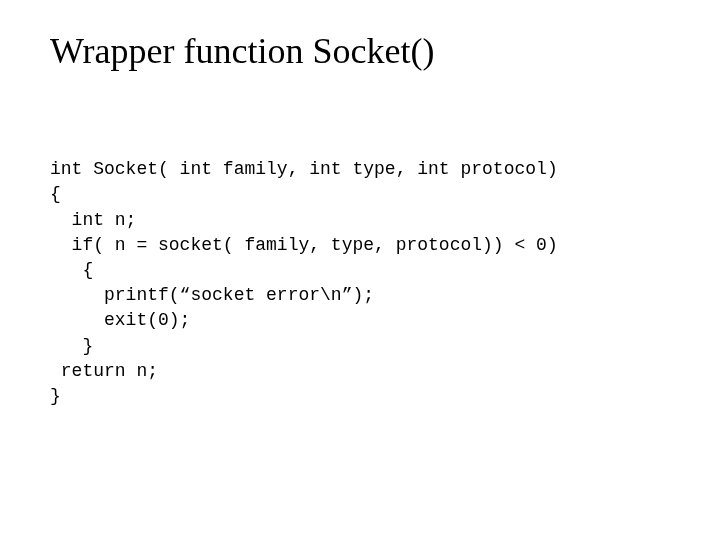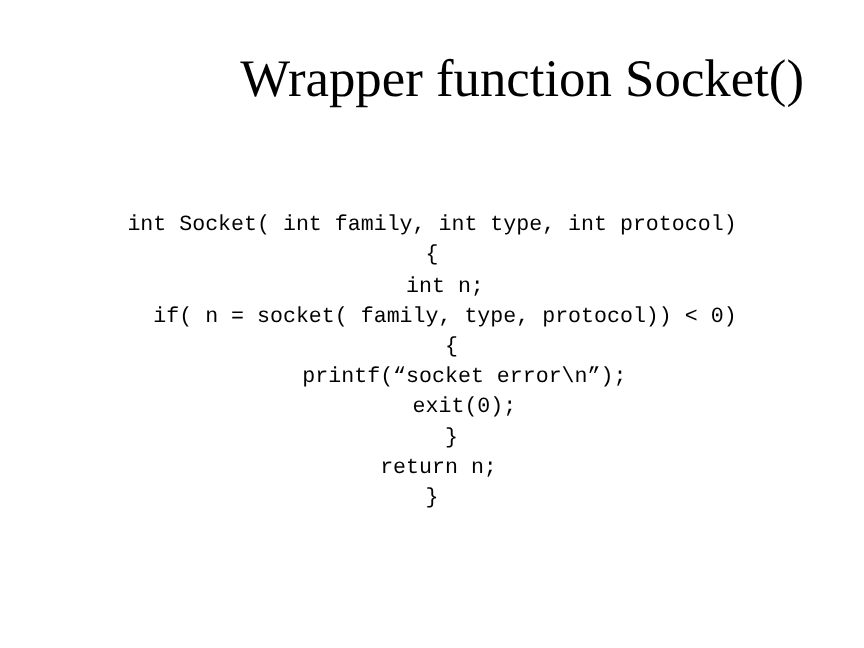--- a/index.html
+++ b/index.html
@@ -8,34 +8,32 @@
       box-sizing: border-box;
     }
     body {
       width: 720px;
       height: 540px;
       background: #ffffff;
       font-family: "Times New Roman", Times, serif;
       padding: 30px 50px;
     }
     .title {
-      font-size: 44px;
+      font-size: 36px;
       font-weight: normal;
-      text-align: right;
+      text-align: left;
       color: #000000;
       margin-bottom: 60px;
-      margin-top: 10px;
     }
     .code-block {
       font-family: "Courier New", Courier, monospace;
       font-size: 18px;
       line-height: 1.4;
       color: #000000;
       white-space: pre;
-      text-align: center;
     }
   </style>
 </head>
 <body>
 
 <h1 class="title">Wrapper function Socket()</h1>
 
 <div class="code-block">
 <span>int Socket( int family, int type, int protocol)</span>
 <span>{</span>

